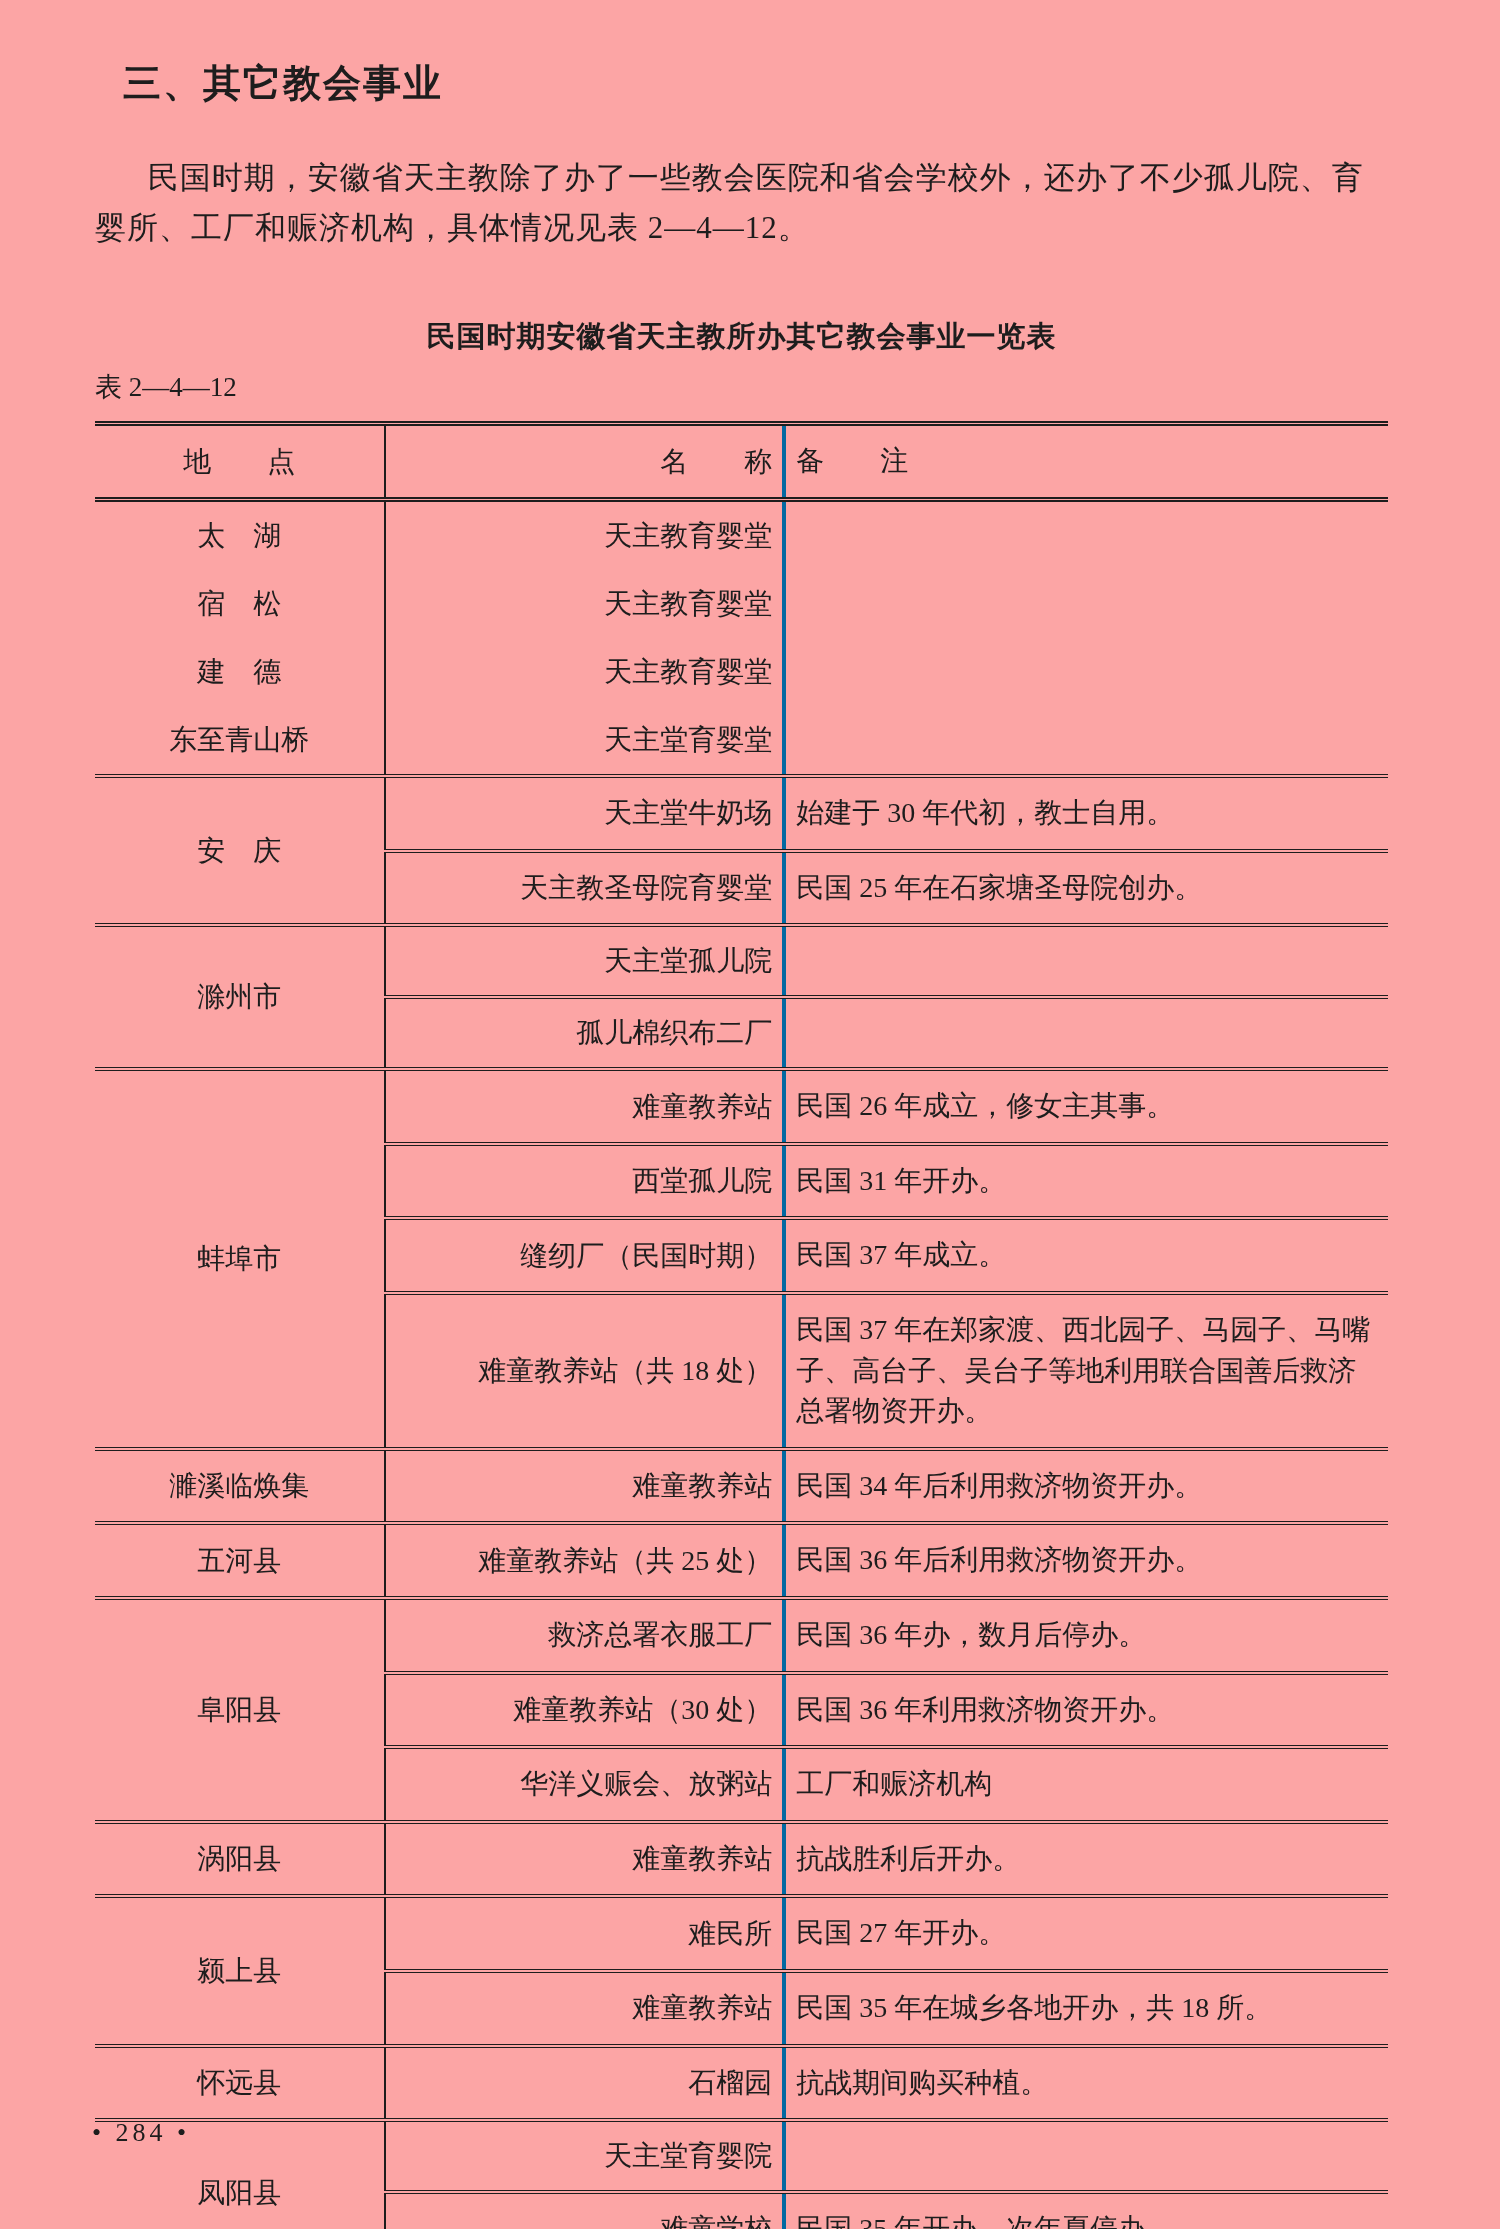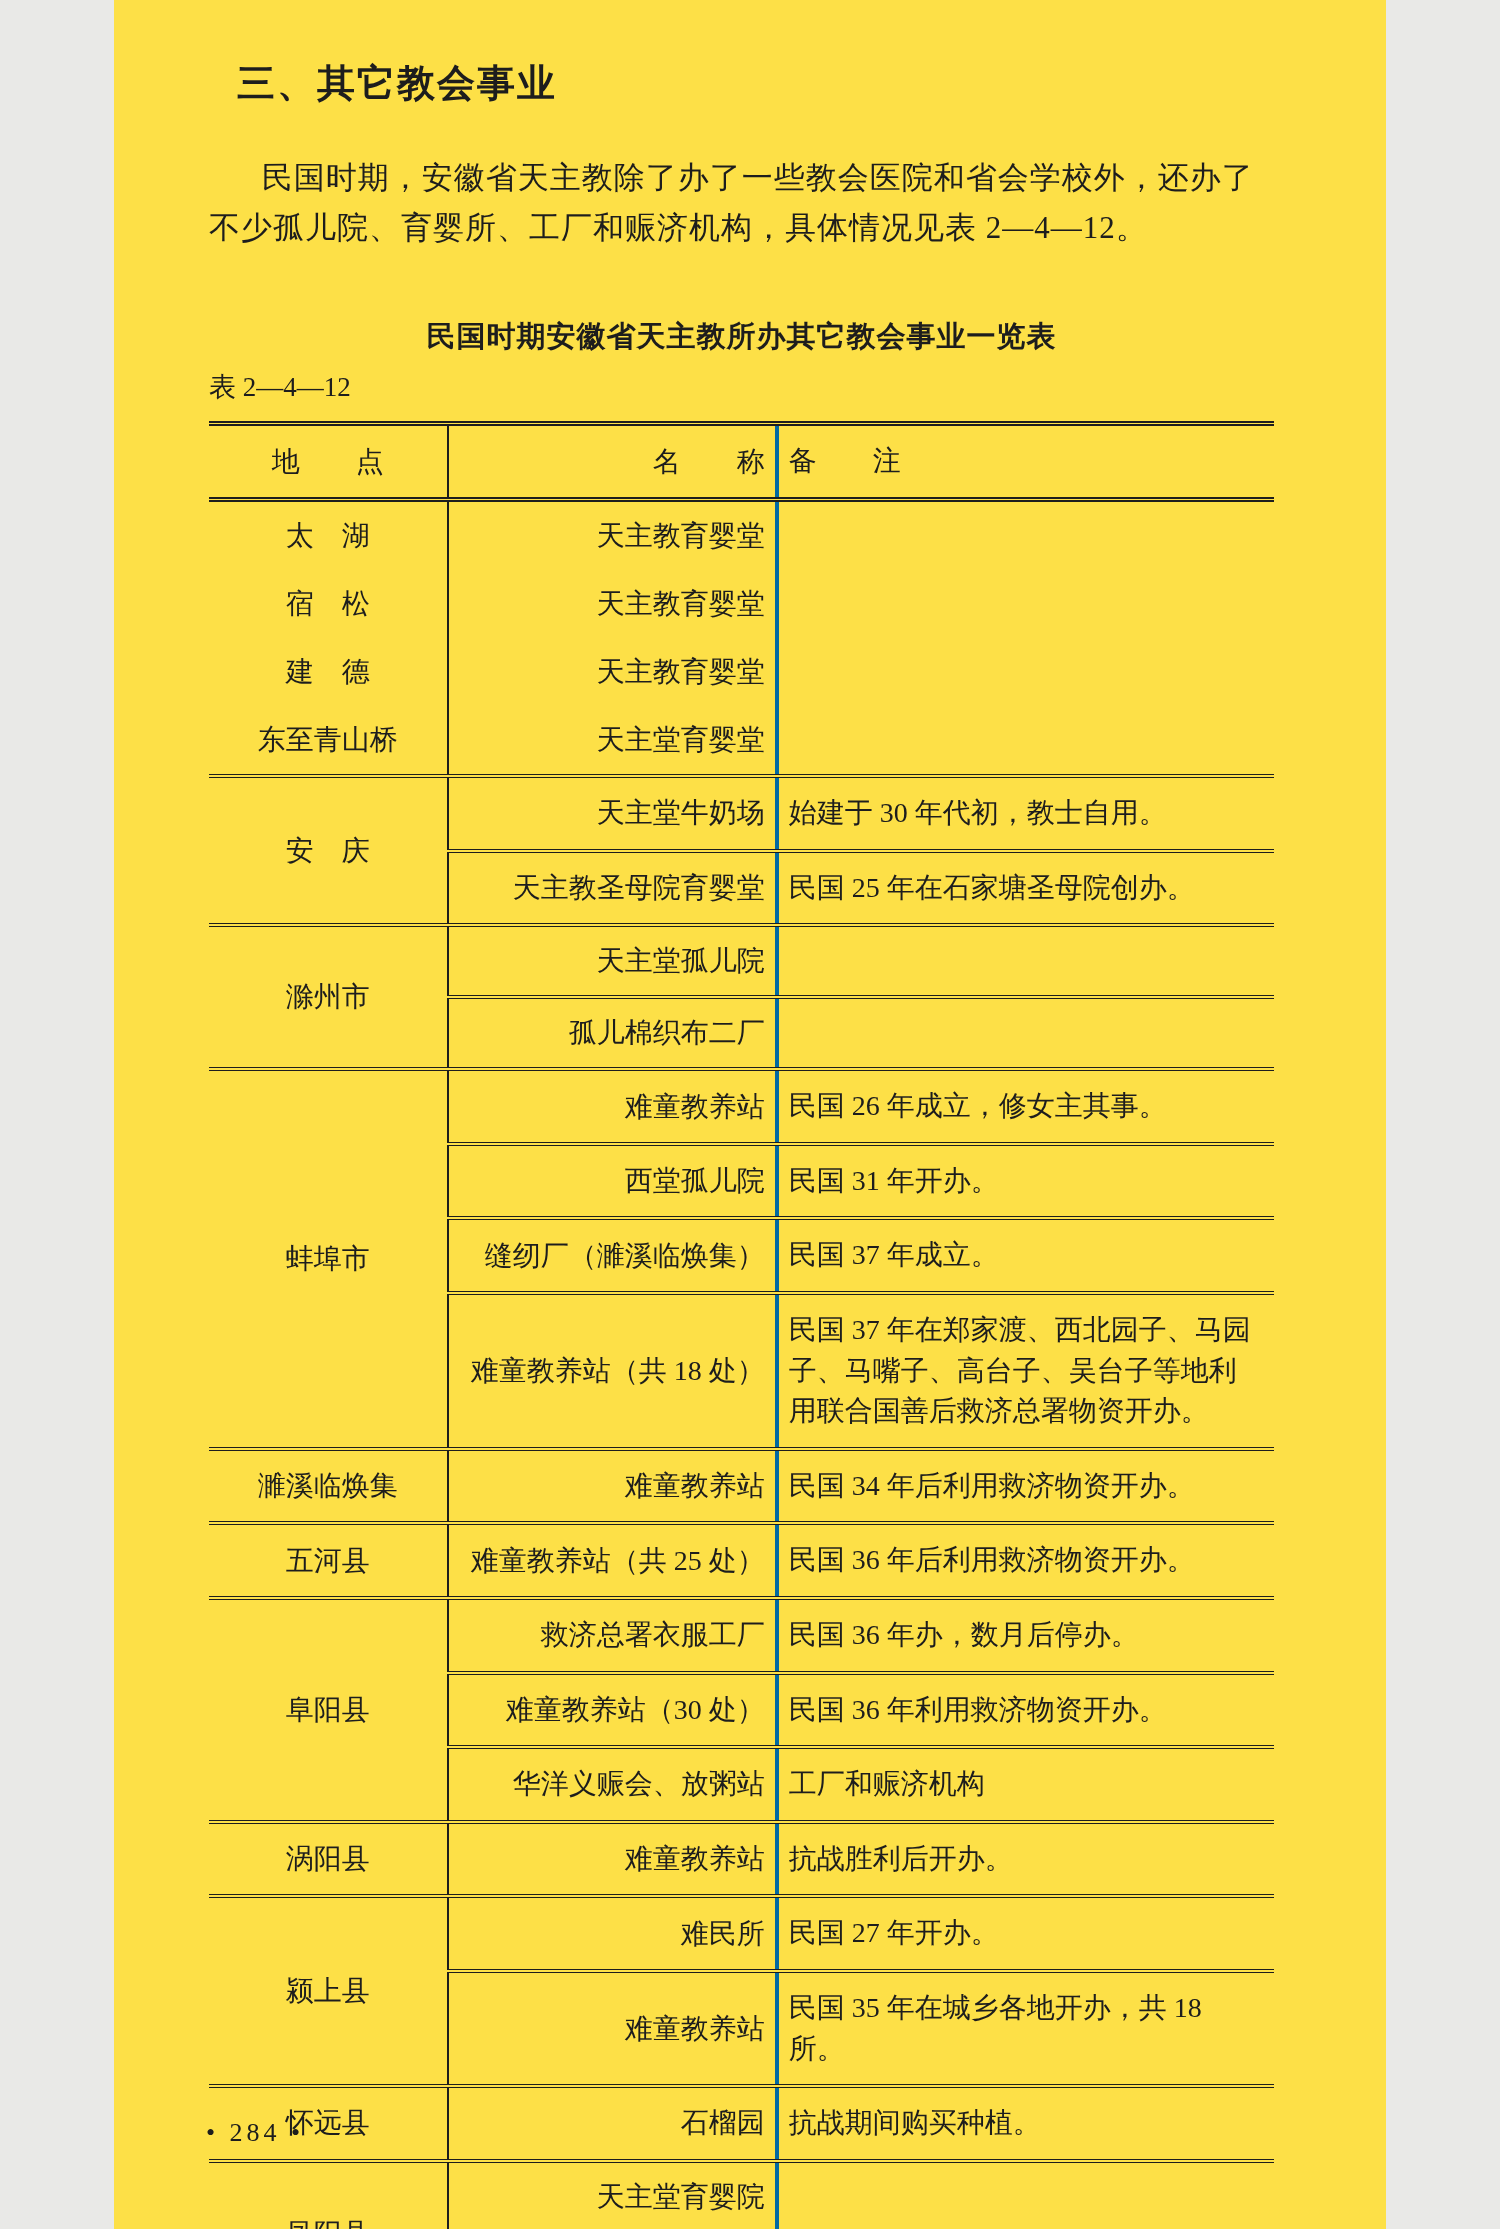--- a/index.html
+++ b/index.html
@@ -2,24 +2,24 @@
 <html><head>
 <meta charset="utf-8">
 <style>
   html, body {
     margin: 0;
     padding: 0;
     background: #e9e9e7;
   }
   .page {
     position: relative;
-    width: 1272px;
+    width: 1500px;
     height: 2229px;
     margin: 0 auto;
-    background: #fde047;
+    background: #fca5a5;
     color: #1d1d1d;
     font-family: "Liberation Serif", "DejaVu Serif", serif;
     box-sizing: border-box;
     padding: 58px 112px 0 95px;
     overflow: hidden;
   }
   h1.heading {
     font-size: 38px;
     font-weight: bold;
     margin: 0 0 0 28px;
@@ -145,21 +145,21 @@
         <tr>
           <td class="loc" rowspan="4">蚌埠市</td>
           <td class="name">难童教养站</td>
           <td class="note">民国 26 年成立，修女主其事。</td>
         </tr>
         <tr class="sub">
           <td class="name">西堂孤儿院</td>
           <td class="note">民国 31 年开办。</td>
         </tr>
         <tr class="sub">
-          <td class="name">缝纫厂（濉溪临焕集）</td>
+          <td class="name">缝纫厂（民国时期）</td>
           <td class="note">民国 37 年成立。</td>
         </tr>
         <tr class="sub">
           <td class="name">难童教养站（共 18 处）</td>
           <td class="note">民国 37 年在郑家渡、西北园子、马园子、马嘴子、高台子、吴台子等地利用联合国善后救济总署物资开办。</td>
         </tr>
       </tbody>
       <tbody class="ruled">
         <tr>
           <td class="loc" rowspan="1">濉溪临焕集</td>

